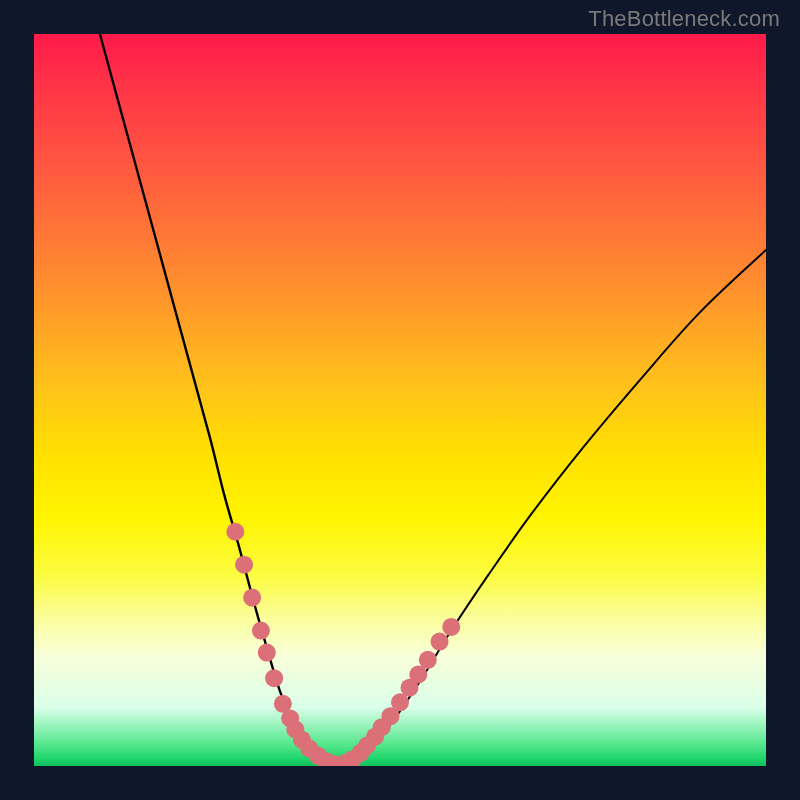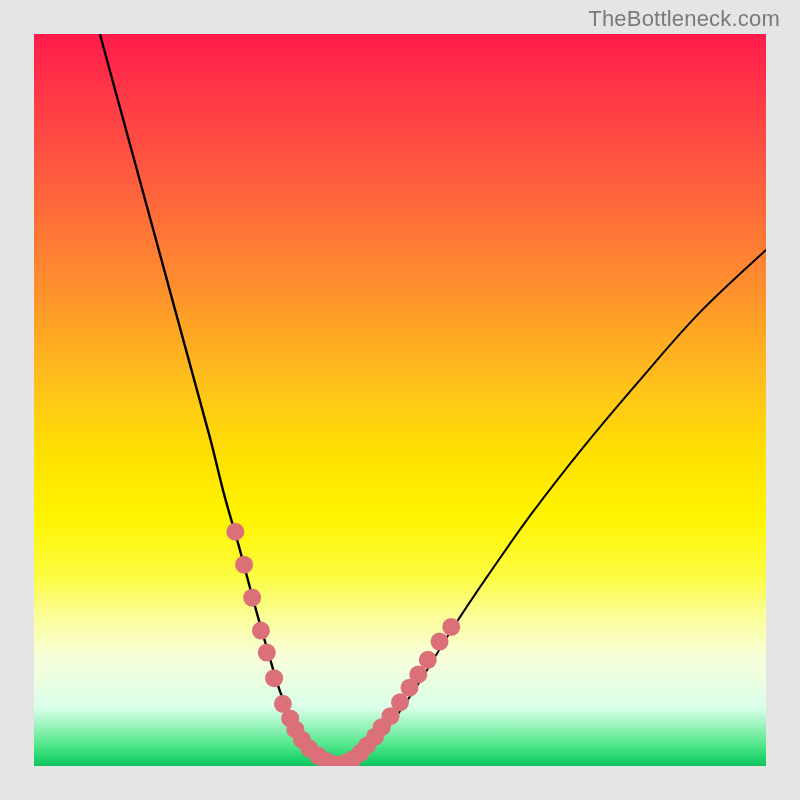--- a/index.html
+++ b/index.html
@@ -10,21 +10,21 @@
     background: #000;
     font-family: Arial, Helvetica, sans-serif;
     overflow: hidden;
   }
   .frame {
     position: absolute;
     top: 0;
     left: 0;
     width: 800px;
     height: 800px;
-    background: #e5e5e5;
+    background: #0f172a;
     text-align: right;
   }
   .plot-area {
     position: absolute;
     top: 34px;
     left: 34px;
     width: 732px;
     height: 732px;
     overflow: hidden;
   }

